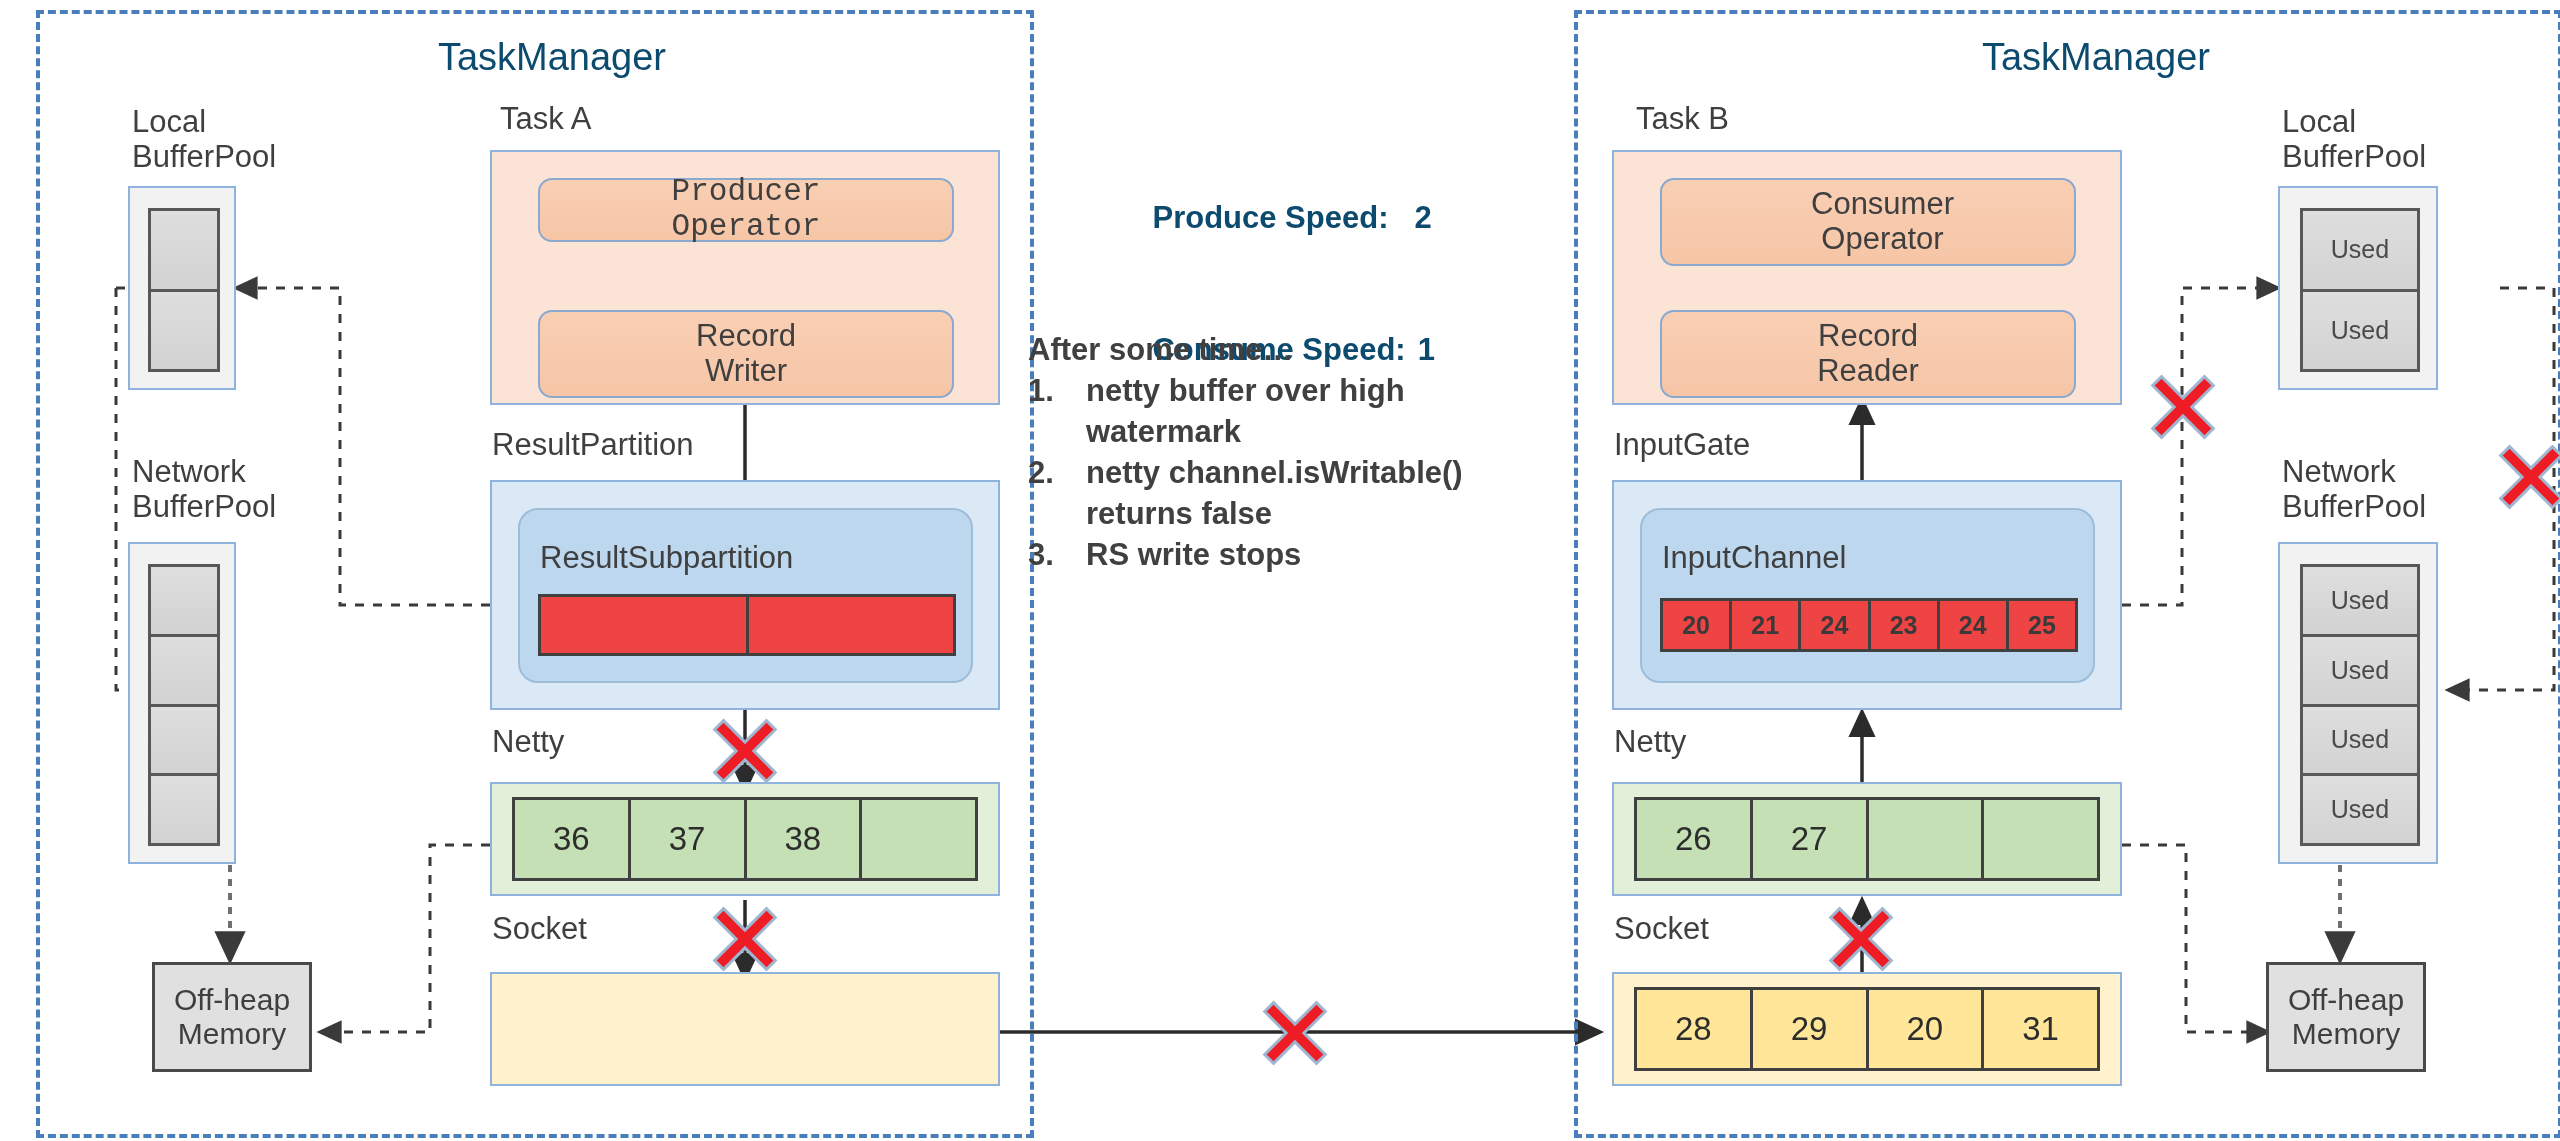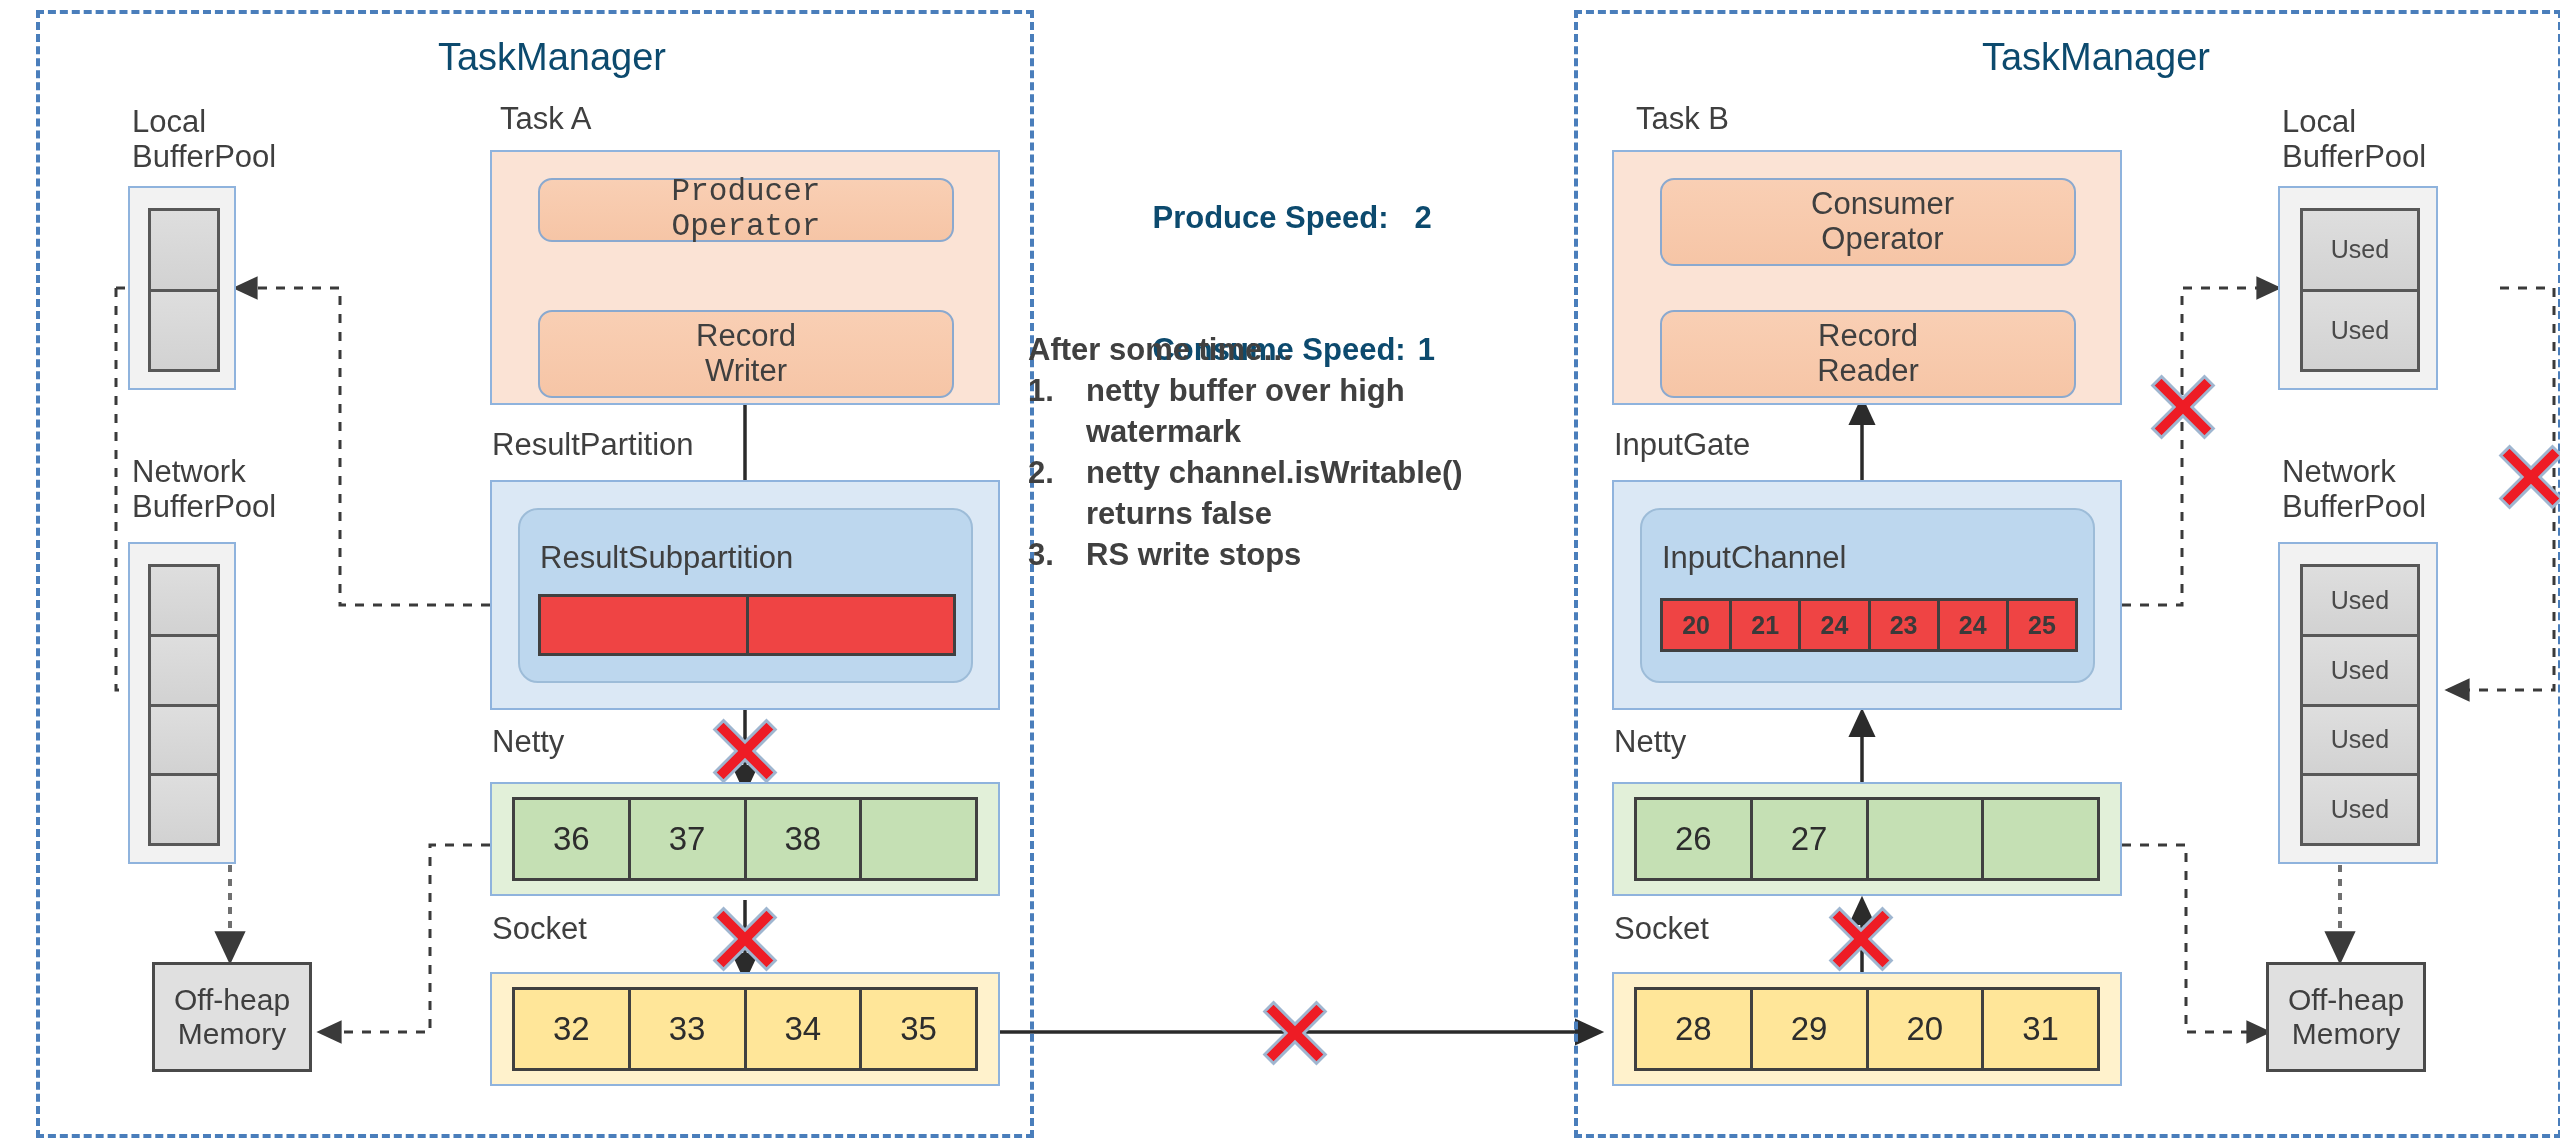--- a/index.html
+++ b/index.html
@@ -162,26 +162,20 @@
   <div class="netty-box" style="left:490px;top:782px;width:510px;height:114px;"></div>
   <div class="slot-row" style="left:512px;top:797px;width:466px;height:84px;">
     <div class="slot green">36</div>
     <div class="slot green">37</div>
     <div class="slot green">38</div>
     <div class="slot green"></div>
   </div>
 
   <div class="lbl" style="left:492px;top:912px;">Socket</div>
   <div class="socket-box" style="left:490px;top:972px;width:510px;height:114px;"></div>
-  <div class="slot-row" style="left:512px;top:987px;width:466px;height:84px;">
-    <div class="slot yellow">32</div>
-    <div class="slot yellow">33</div>
-    <div class="slot yellow">34</div>
-    <div class="slot yellow">35</div>
-  </div>
 
   <div class="ann-red" style="left:1118px;top:152px;">
     <span>Produce Speed:</span><span style="display:inline-block;width:26px;"></span><span>2</span>
     <br>
     <span>Consume Speed:</span><span style="display:inline-block;width:12px;"></span><span>1</span>
   </div>
 
   <div class="ann-blue" style="left:1028px;top:330px;width:470px;">
     <span class="hdr">After some time…</span>
     <ol>

